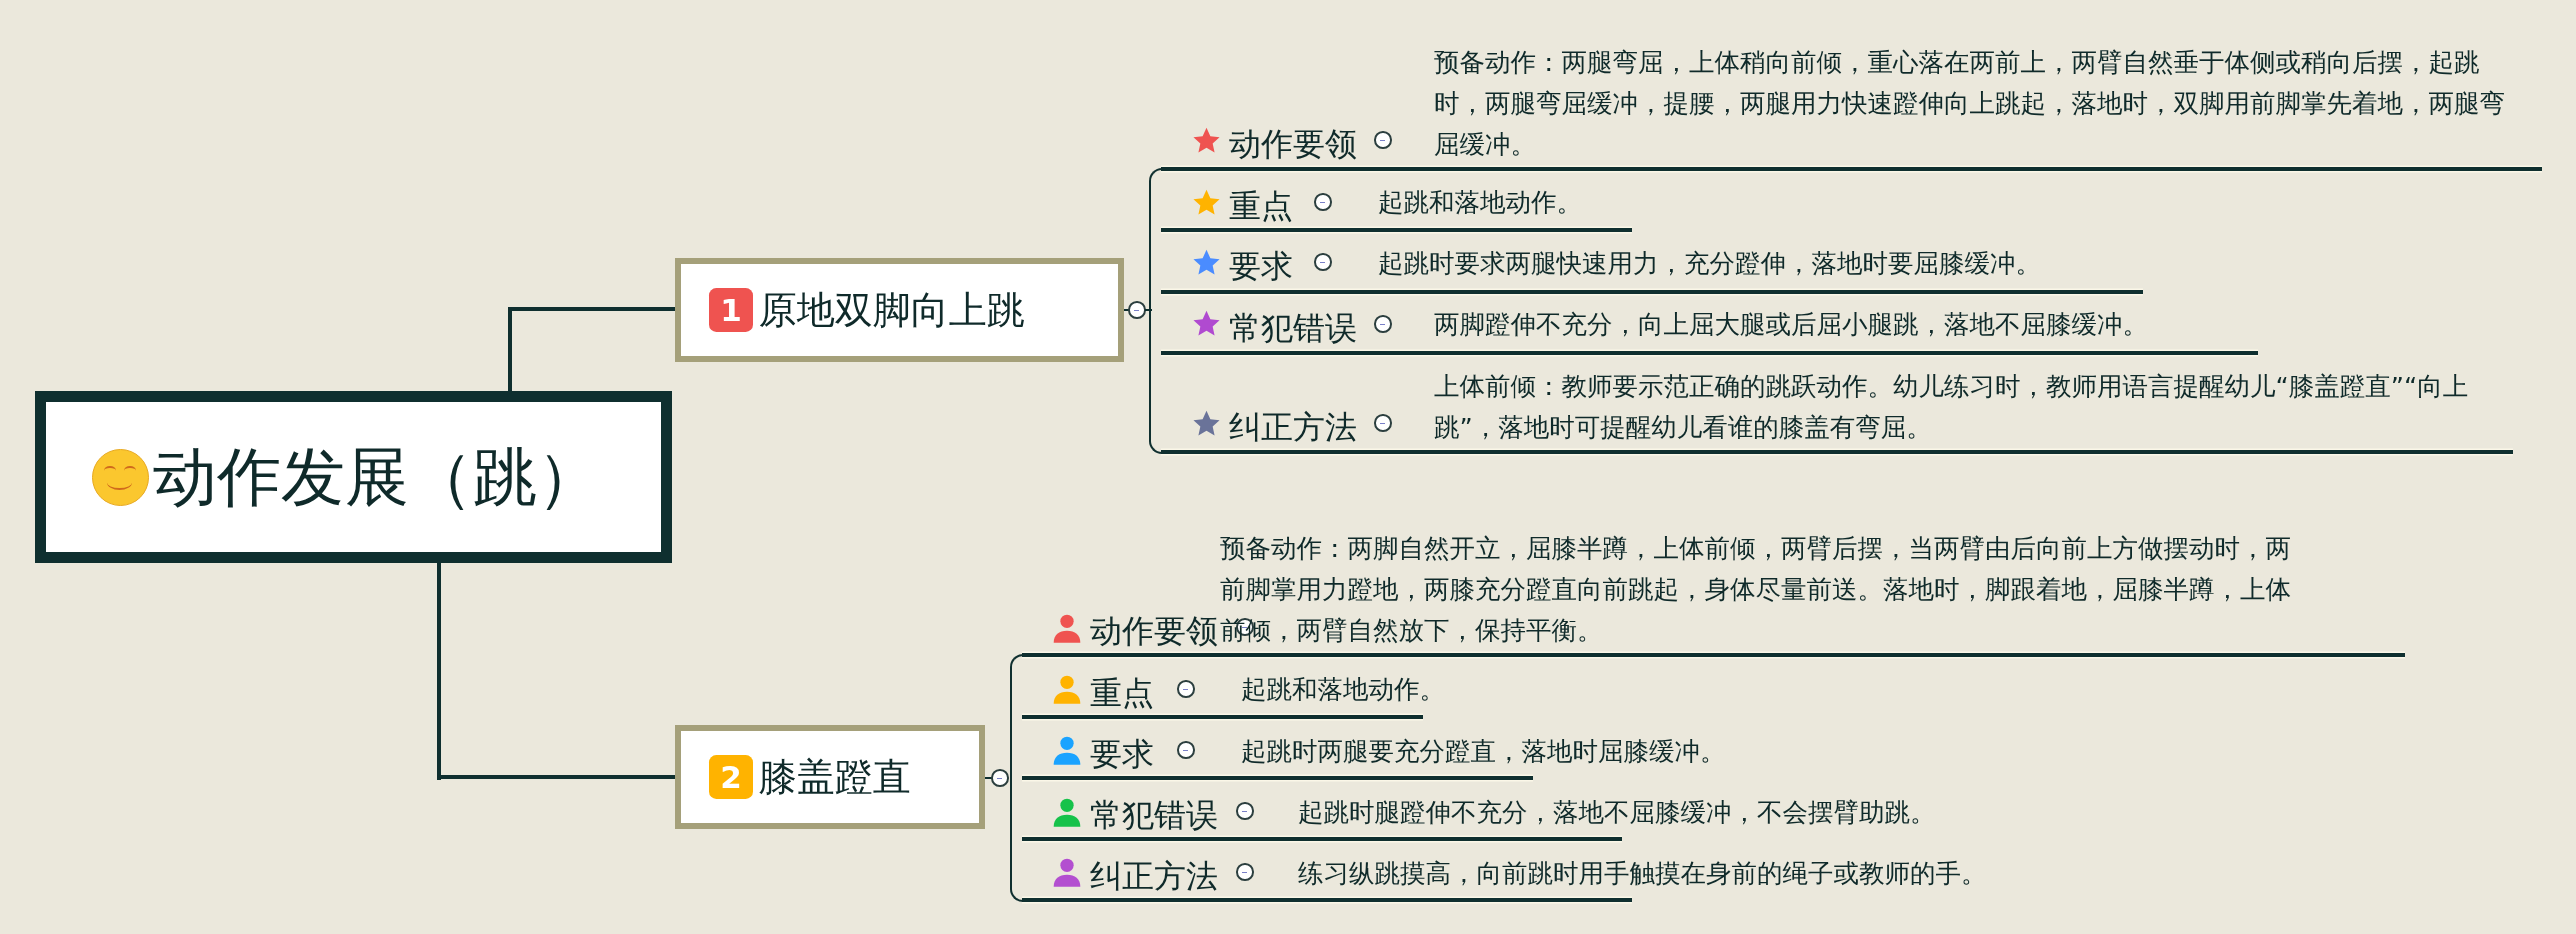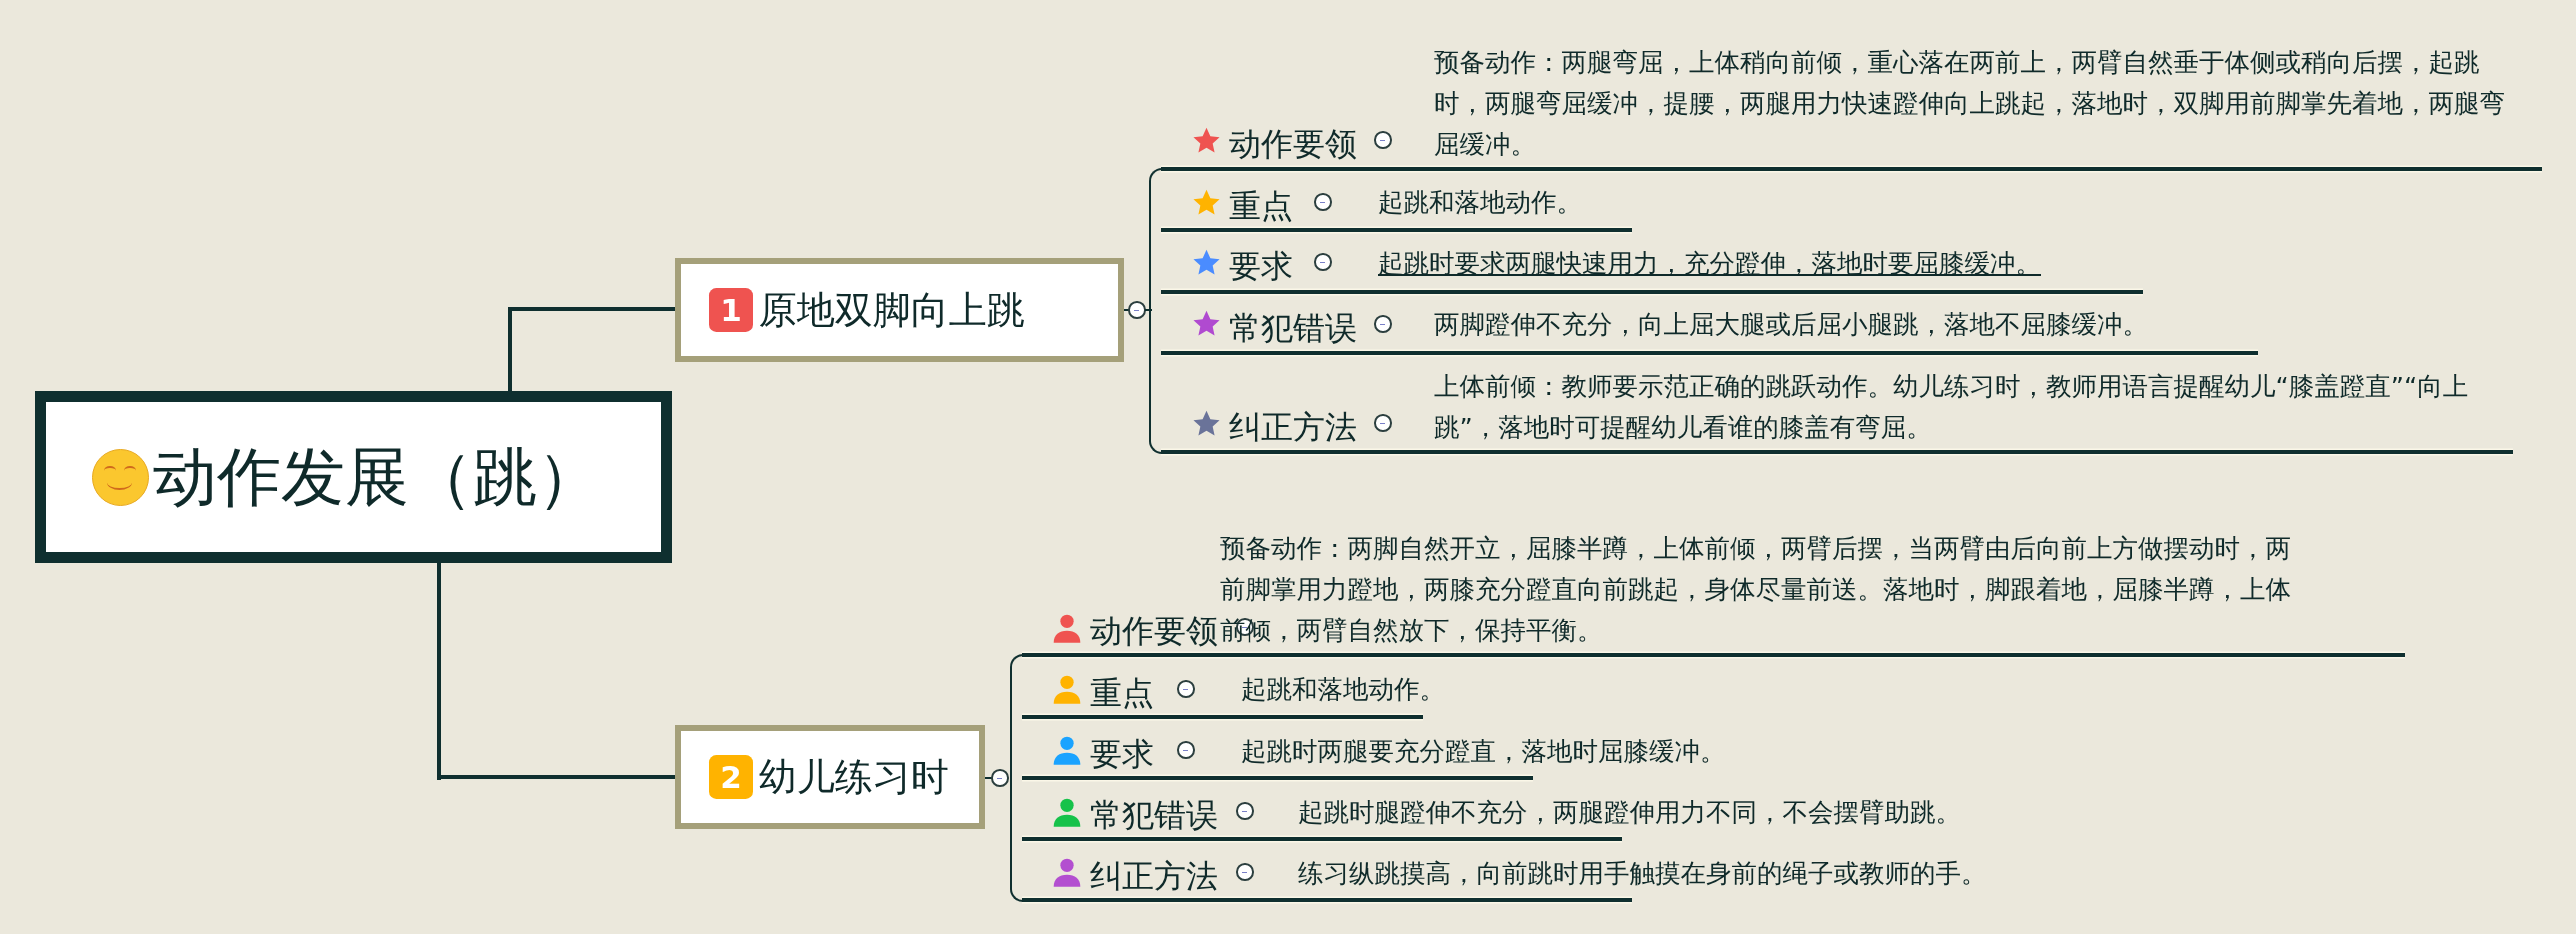--- a/index.html
+++ b/index.html
@@ -85,39 +85,39 @@
   </svg>
 <span class="label" style="left:1229px; top:190px;">重点</span>
 <div class="collapse" style="left:1314px; top:193px;"></div>
 <div class="text" style="left:1378px; top:182px; white-space:nowrap;">起跳和落地动作。</div>
 
 <svg class="icon-star" viewBox="0 0 24 24" style="left:1192px; top:248px;">
     <path d="M12 1.5l3.2 7 7.6.8-5.7 5.1 1.6 7.5L12 18l-6.7 3.9 1.6-7.5L1.2 9.3l7.6-.8z" fill="#4a8cff"></path>
   </svg>
 <span class="label" style="left:1229px; top:250px;">要求</span>
 <div class="collapse" style="left:1314px; top:253px;"></div>
-<div class="text" style="left:1378px; top:243px; white-space:nowrap;text-decoration:underline;">起跳时要求两腿快速用力，充分蹬伸，落地时要屈膝缓冲。</div>
+<div class="text" style="left:1378px; top:243px; white-space:nowrap;">起跳时要求两腿快速用力，充分蹬伸，落地时要屈膝缓冲。</div>
 
 <svg class="icon-star" viewBox="0 0 24 24" style="left:1192px; top:309px;">
     <path d="M12 1.5l3.2 7 7.6.8-5.7 5.1 1.6 7.5L12 18l-6.7 3.9 1.6-7.5L1.2 9.3l7.6-.8z" fill="#b04ad0"></path>
   </svg>
 <span class="label" style="left:1229px; top:312px;">常犯错误</span>
 <div class="collapse" style="left:1374px; top:315px;"></div>
 <div class="text" style="left:1434px; top:304px; white-space:nowrap;">两脚蹬伸不充分，向上屈大腿或后屈小腿跳，落地不屈膝缓冲。</div>
 
 <svg class="icon-star" viewBox="0 0 24 24" style="left:1192px; top:409px;">
     <path d="M12 1.5l3.2 7 7.6.8-5.7 5.1 1.6 7.5L12 18l-6.7 3.9 1.6-7.5L1.2 9.3l7.6-.8z" fill="#6a7399"></path>
   </svg>
 <span class="label" style="left:1229px; top:411px;">纠正方法</span>
 <div class="collapse" style="left:1374px; top:414px;"></div>
 <div class="text" style="left:1434px; top:366px; width:1073px;">上体前倾：教师要示范正确的跳跃动作。幼儿练习时，教师用语言提醒幼儿“膝盖蹬直”“向上跳”，落地时可提醒幼儿看谁的膝盖有弯屈。</div>
 
 <div class="branch" style="left:675px; top:725px; width:310px; height:104px;">
   <div class="badge" style="background:#ffb300;">2</div>
-  <span class="branch-title">幼儿练习时</span>
+  <span class="branch-title">膝盖蹬直</span>
 </div>
 <div class="line" style="left:985px; top:777px; width:11.7px; height:2.2px;"></div>
 <div class="collapse" style="left:991px; top:769px;"></div>
 <div class="bracket" style="left:1010px; top:654px; width:29px; height:248px;"></div>
 <div class="line" style="left:1007px; top:776px; width:1460px; height:0;"></div>
 
 <div class="hline" style="left:1022px; top:653px; width:1383px;"></div>
 <div class="hline" style="left:1022px; top:715px; width:401px;"></div>
 <div class="hline" style="left:1022px; top:776px; width:511px;"></div>
 <div class="hline" style="left:1022px; top:837px; width:600px;"></div>
@@ -146,21 +146,21 @@
 <span class="label" style="left:1090px; top:738px;">要求</span>
 <div class="collapse" style="left:1177px; top:741px;"></div>
 <div class="text" style="left:1241px; top:731px; white-space:nowrap;">起跳时两腿要充分蹬直，落地时屈膝缓冲。</div>
 
 <svg class="icon-person" viewBox="0 0 24 24" style="left:1051px; top:796px;">
     <circle cx="12" cy="7" r="5" fill="#16c24a"></circle>
     <path d="M2 23c0-6 4-9 10-9s10 3 10 9z" fill="#16c24a"></path>
   </svg>
 <span class="label" style="left:1090px; top:799px;">常犯错误</span>
 <div class="collapse" style="left:1236px; top:802px;"></div>
-<div class="text" style="left:1298px; top:792px; white-space:nowrap;">起跳时腿蹬伸不充分，两腿蹬伸用力不同，不会摆臂助跳。</div>
+<div class="text" style="left:1298px; top:792px; white-space:nowrap;">起跳时腿蹬伸不充分，落地不屈膝缓冲，不会摆臂助跳。</div>
 
 <svg class="icon-person" viewBox="0 0 24 24" style="left:1051px; top:856px;">
     <circle cx="12" cy="7" r="5" fill="#b34fd0"></circle>
     <path d="M2 23c0-6 4-9 10-9s10 3 10 9z" fill="#b34fd0"></path>
   </svg>
 <span class="label" style="left:1090px; top:860px;">纠正方法</span>
 <div class="collapse" style="left:1236px; top:863px;"></div>
 <div class="text" style="left:1298px; top:853px; white-space:nowrap;">练习纵跳摸高，向前跳时用手触摸在身前的绳子或教师的手。</div>
 
 

